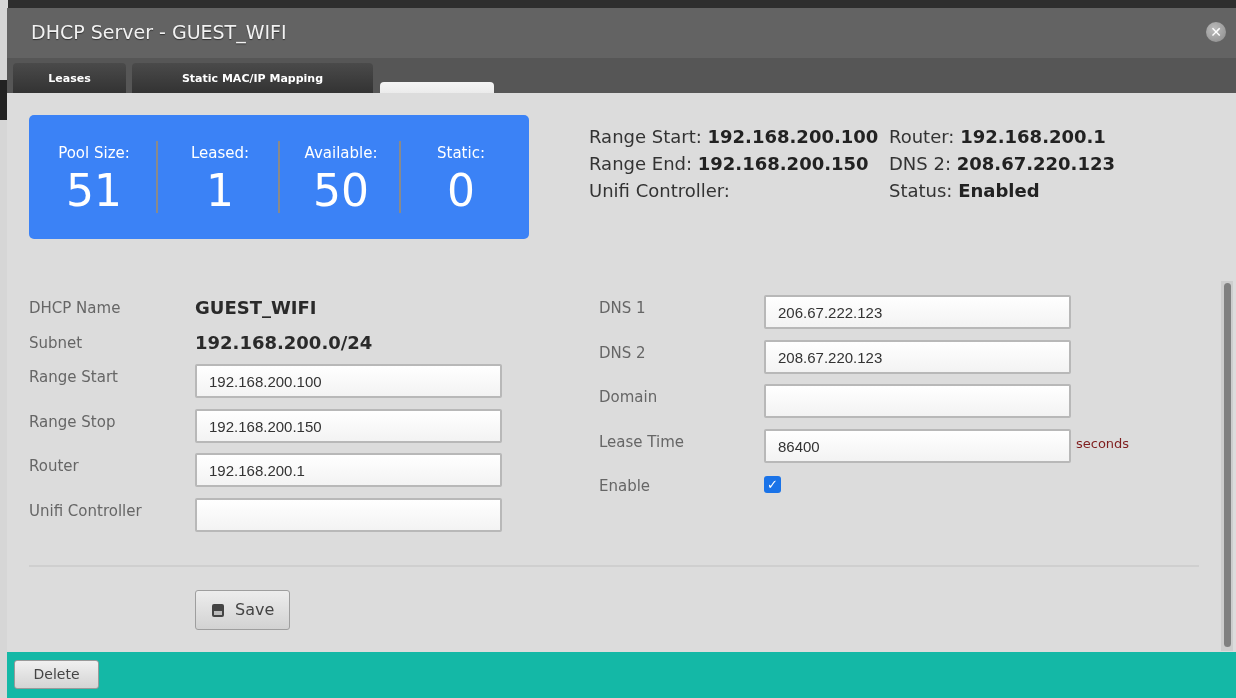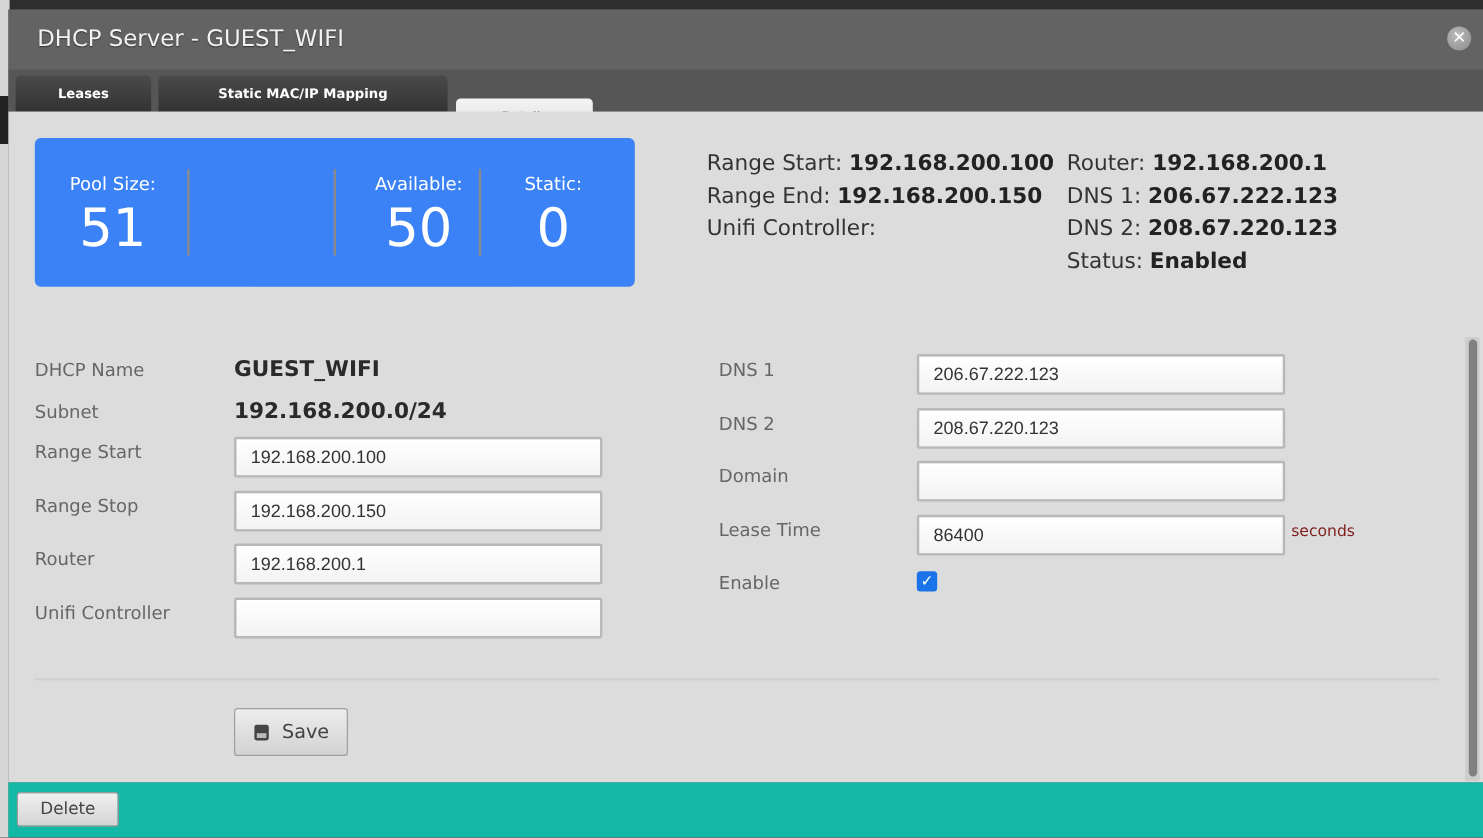--- a/index.html
+++ b/index.html
@@ -114,40 +114,43 @@
     <div class="tab active" style="left:373px;width:114px;">Details</div>
   </div>
 
   <div class="content">
     <div class="stats">
       <div class="stat" style="left:0;width:130px;">
         <div class="lbl">Pool Size:</div>
         <div class="val">51</div>
       </div>
       <div class="stat-sep" style="left:127px;"></div>
+      <div class="stat" style="left:130px;width:122px;">
+        <div class="lbl">Leased:</div>
+        <div class="val">1</div>
+      </div>
       <div class="stat-sep" style="left:249px;"></div>
-      <div class="stat" style="left:252px;width:120px;padding-left:16px;">
+      <div class="stat" style="left:252px;width:120px;">
         <div class="lbl">Available:</div>
         <div class="val">50</div>
       </div>
       <div class="stat-sep" style="left:370px;"></div>
       <div class="stat" style="left:372px;width:120px;">
         <div class="lbl">Static:</div>
         <div class="val">0</div>
       </div>
     </div>
 
     <div class="summary" style="left:582px;">
       <div class="row"><span>Range Start:</span> <b>192.168.200.100</b></div>
       <div class="row"><span>Range End:</span> <b>192.168.200.150</b></div>
       <div class="row"><span>Unifi Controller:</span> <b></b></div>
     </div>
     <div class="summary" style="left:882px;">
       <div class="row"><span>Router:</span> <b>192.168.200.1</b></div>
-      <div class="row"><span>DNS 1:</span> <b>206.67.222.123</b></div>
       <div class="row"><span>DNS 2:</span> <b>208.67.220.123</b></div>
       <div class="row"><span>Status:</span> <b>Enabled</b></div>
     </div>
 
     <div class="form-label" style="left:22px;top:206px;">DHCP Name</div>
     <div class="form-value" style="left:188px;top:204px;">GUEST_WIFI</div>
 
     <div class="form-label" style="left:22px;top:241px;">Subnet</div>
     <div class="form-value" style="left:188px;top:239px;">192.168.200.0/24</div>
 

